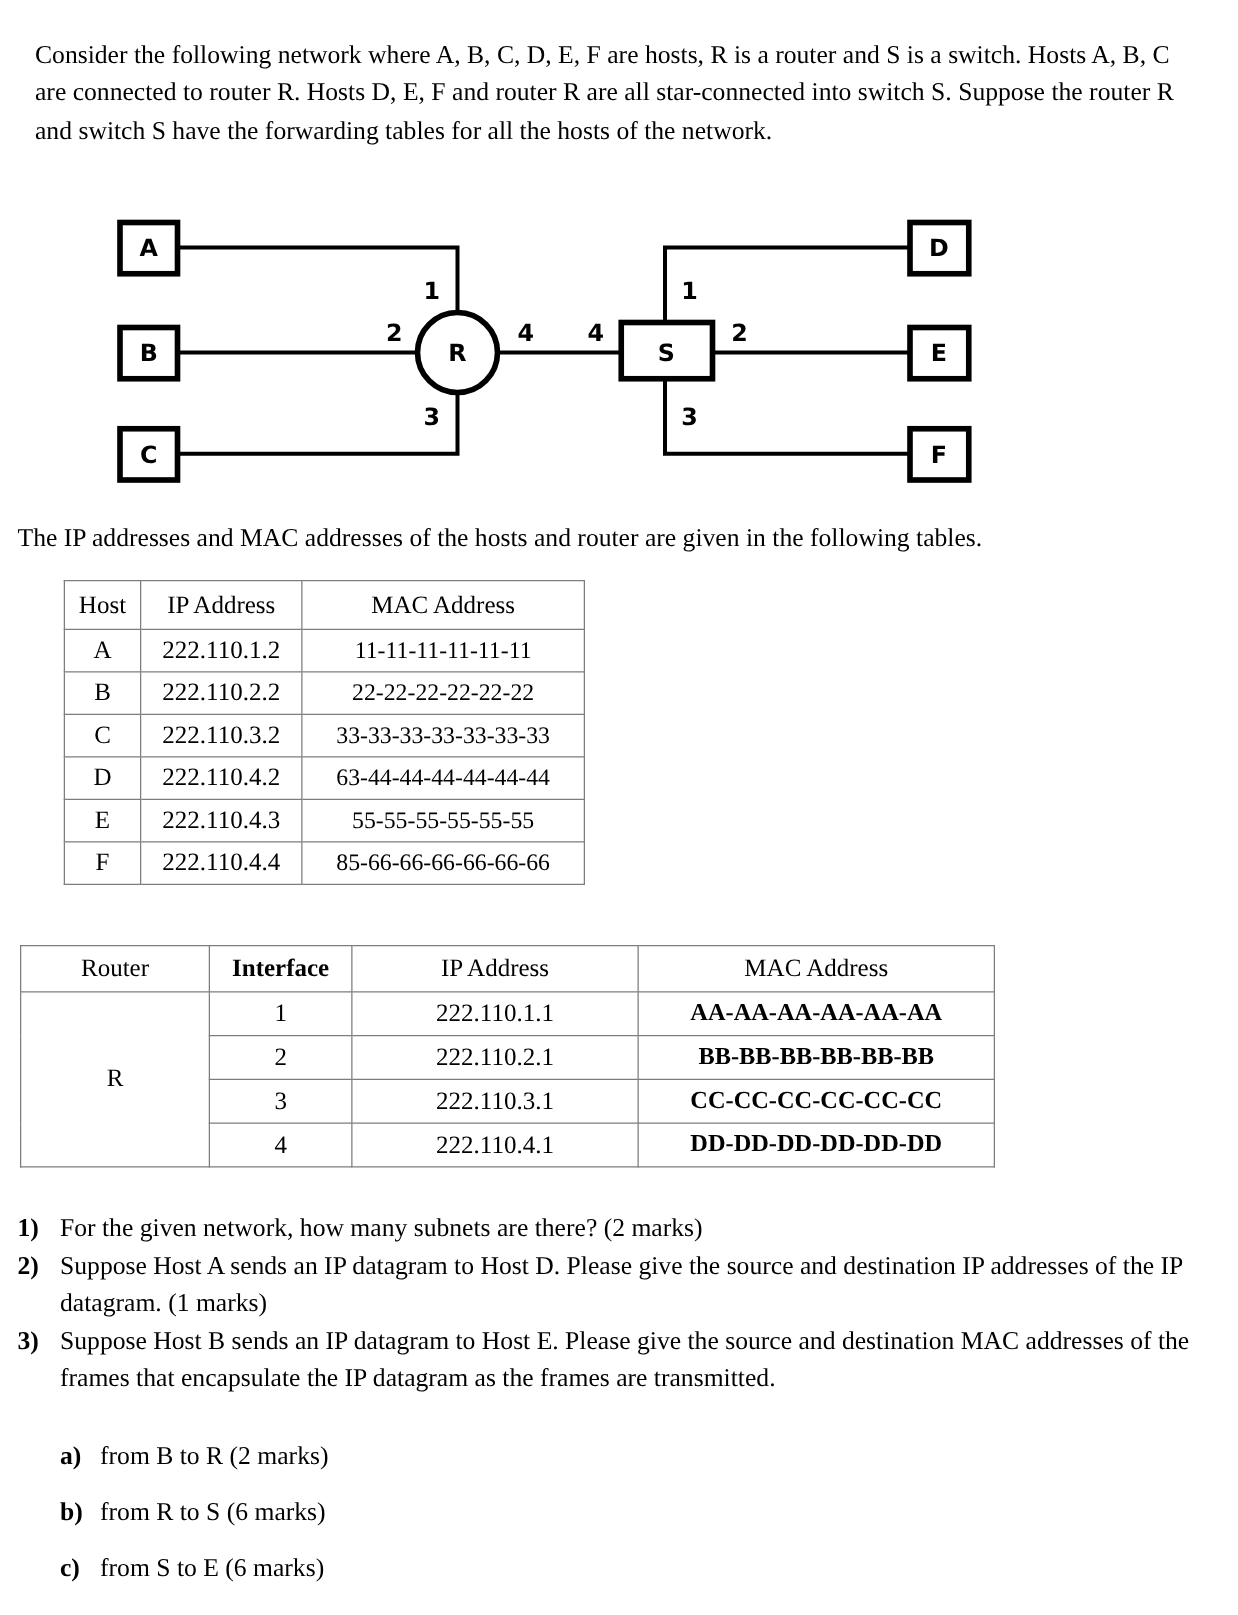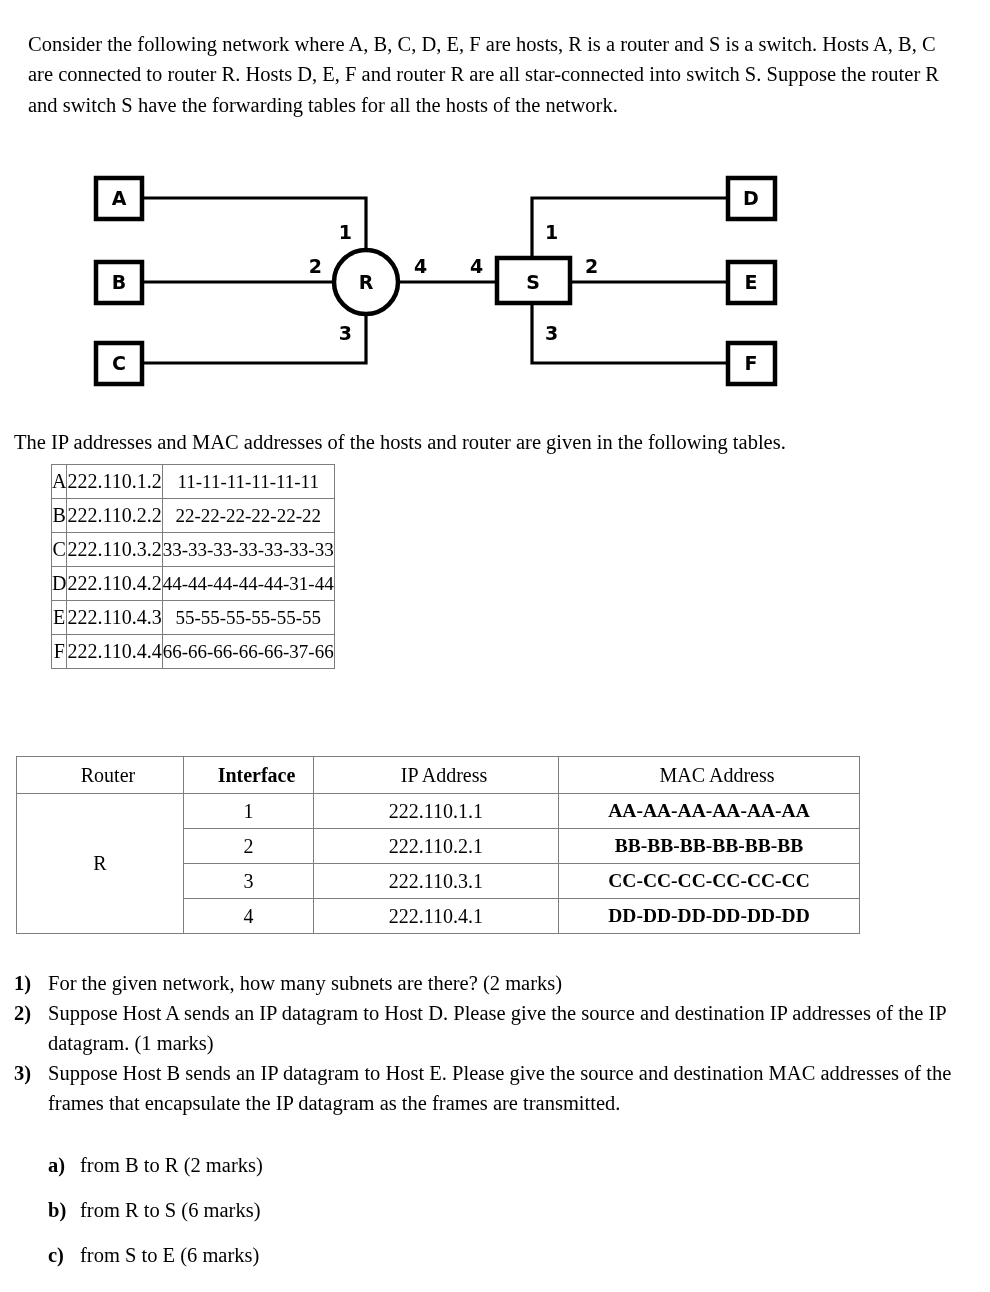--- a/index.html
+++ b/index.html
@@ -55,21 +55,21 @@
     font-family: "DejaVu Sans", "Liberation Sans", sans-serif;
     font-weight: bold;
     font-size: 19px;
     fill: #000;
   }
 
   
   .mid-sentence {
     position: absolute;
     left: 14px;
-    top: 406px;
+    top: 395px;
     width: 930px;
     font-size: 20.5px;
     line-height: 30px;
   }
 
   
   table {
     border-collapse: collapse;
     font-size: 20px;
   }
@@ -100,21 +100,21 @@
   .router-table {
     position: absolute;
     left: 16px;
     top: 756px;
   }
   .router-table td { height: 34px; }
   .router-table .c-router { width: 150px; }
   .router-table .c-int    { width: 113px; font-weight: bold; }
   .router-table .c-ip     { width: 228px; }
   .router-table .c-mac    { width: 284px; }
-  .router-table .hdr td { height: 36px; padding-left: 16px; }
+  .router-table .hdr td { height: 36px; }
   .router-table .mac-cell { font-size: 19.5px; font-weight: bold; }
 
   
   .questions {
     position: absolute;
     left: 14px;
     top: 968px;
     width: 950px;
   }
   .q-row {
@@ -222,49 +222,54 @@
         <text class="port-label" x="585" y="113" text-anchor="start">2</text>
         <text class="port-label" x="545" y="180" text-anchor="start">3</text>
       </g>
     </svg>
   </div>
 
   <p class="mid-sentence">The IP addresses and MAC addresses of the hosts and router are given in the following tables.</p>
 
   <table class="host-table">
     <tbody>
+      <tr class="hdr">
+        <td class="c-host">Host</td>
+        <td class="c-ip">IP Address</td>
+        <td class="c-mac">MAC Address</td>
+      </tr>
       <tr>
         <td>A</td>
         <td>222.110.1.2</td>
         <td class="mac-cell">11-11-11-11-11-11</td>
       </tr>
       <tr>
         <td>B</td>
         <td>222.110.2.2</td>
         <td class="mac-cell">22-22-22-22-22-22</td>
       </tr>
       <tr>
         <td>C</td>
         <td>222.110.3.2</td>
         <td class="mac-cell">33-33-33-33-33-33-33</td>
       </tr>
       <tr>
         <td>D</td>
         <td>222.110.4.2</td>
-        <td class="mac-cell">44-44-44-44-44-31-44</td>
+        <td class="mac-cell">63-44-44-44-44-44-44</td>
       </tr>
       <tr>
         <td>E</td>
         <td>222.110.4.3</td>
         <td class="mac-cell">55-55-55-55-55-55</td>
       </tr>
       <tr>
         <td>F</td>
         <td>222.110.4.4</td>
-        <td class="mac-cell">66-66-66-66-66-37-66</td>
+        <td class="mac-cell">85-66-66-66-66-66-66</td>
       </tr>
     </tbody>
   </table>
 
   <table class="router-table">
     <tbody>
       <tr class="hdr">
         <td class="c-router">Router</td>
         <td class="c-int">Interface</td>
         <td class="c-ip">IP Address</td>

